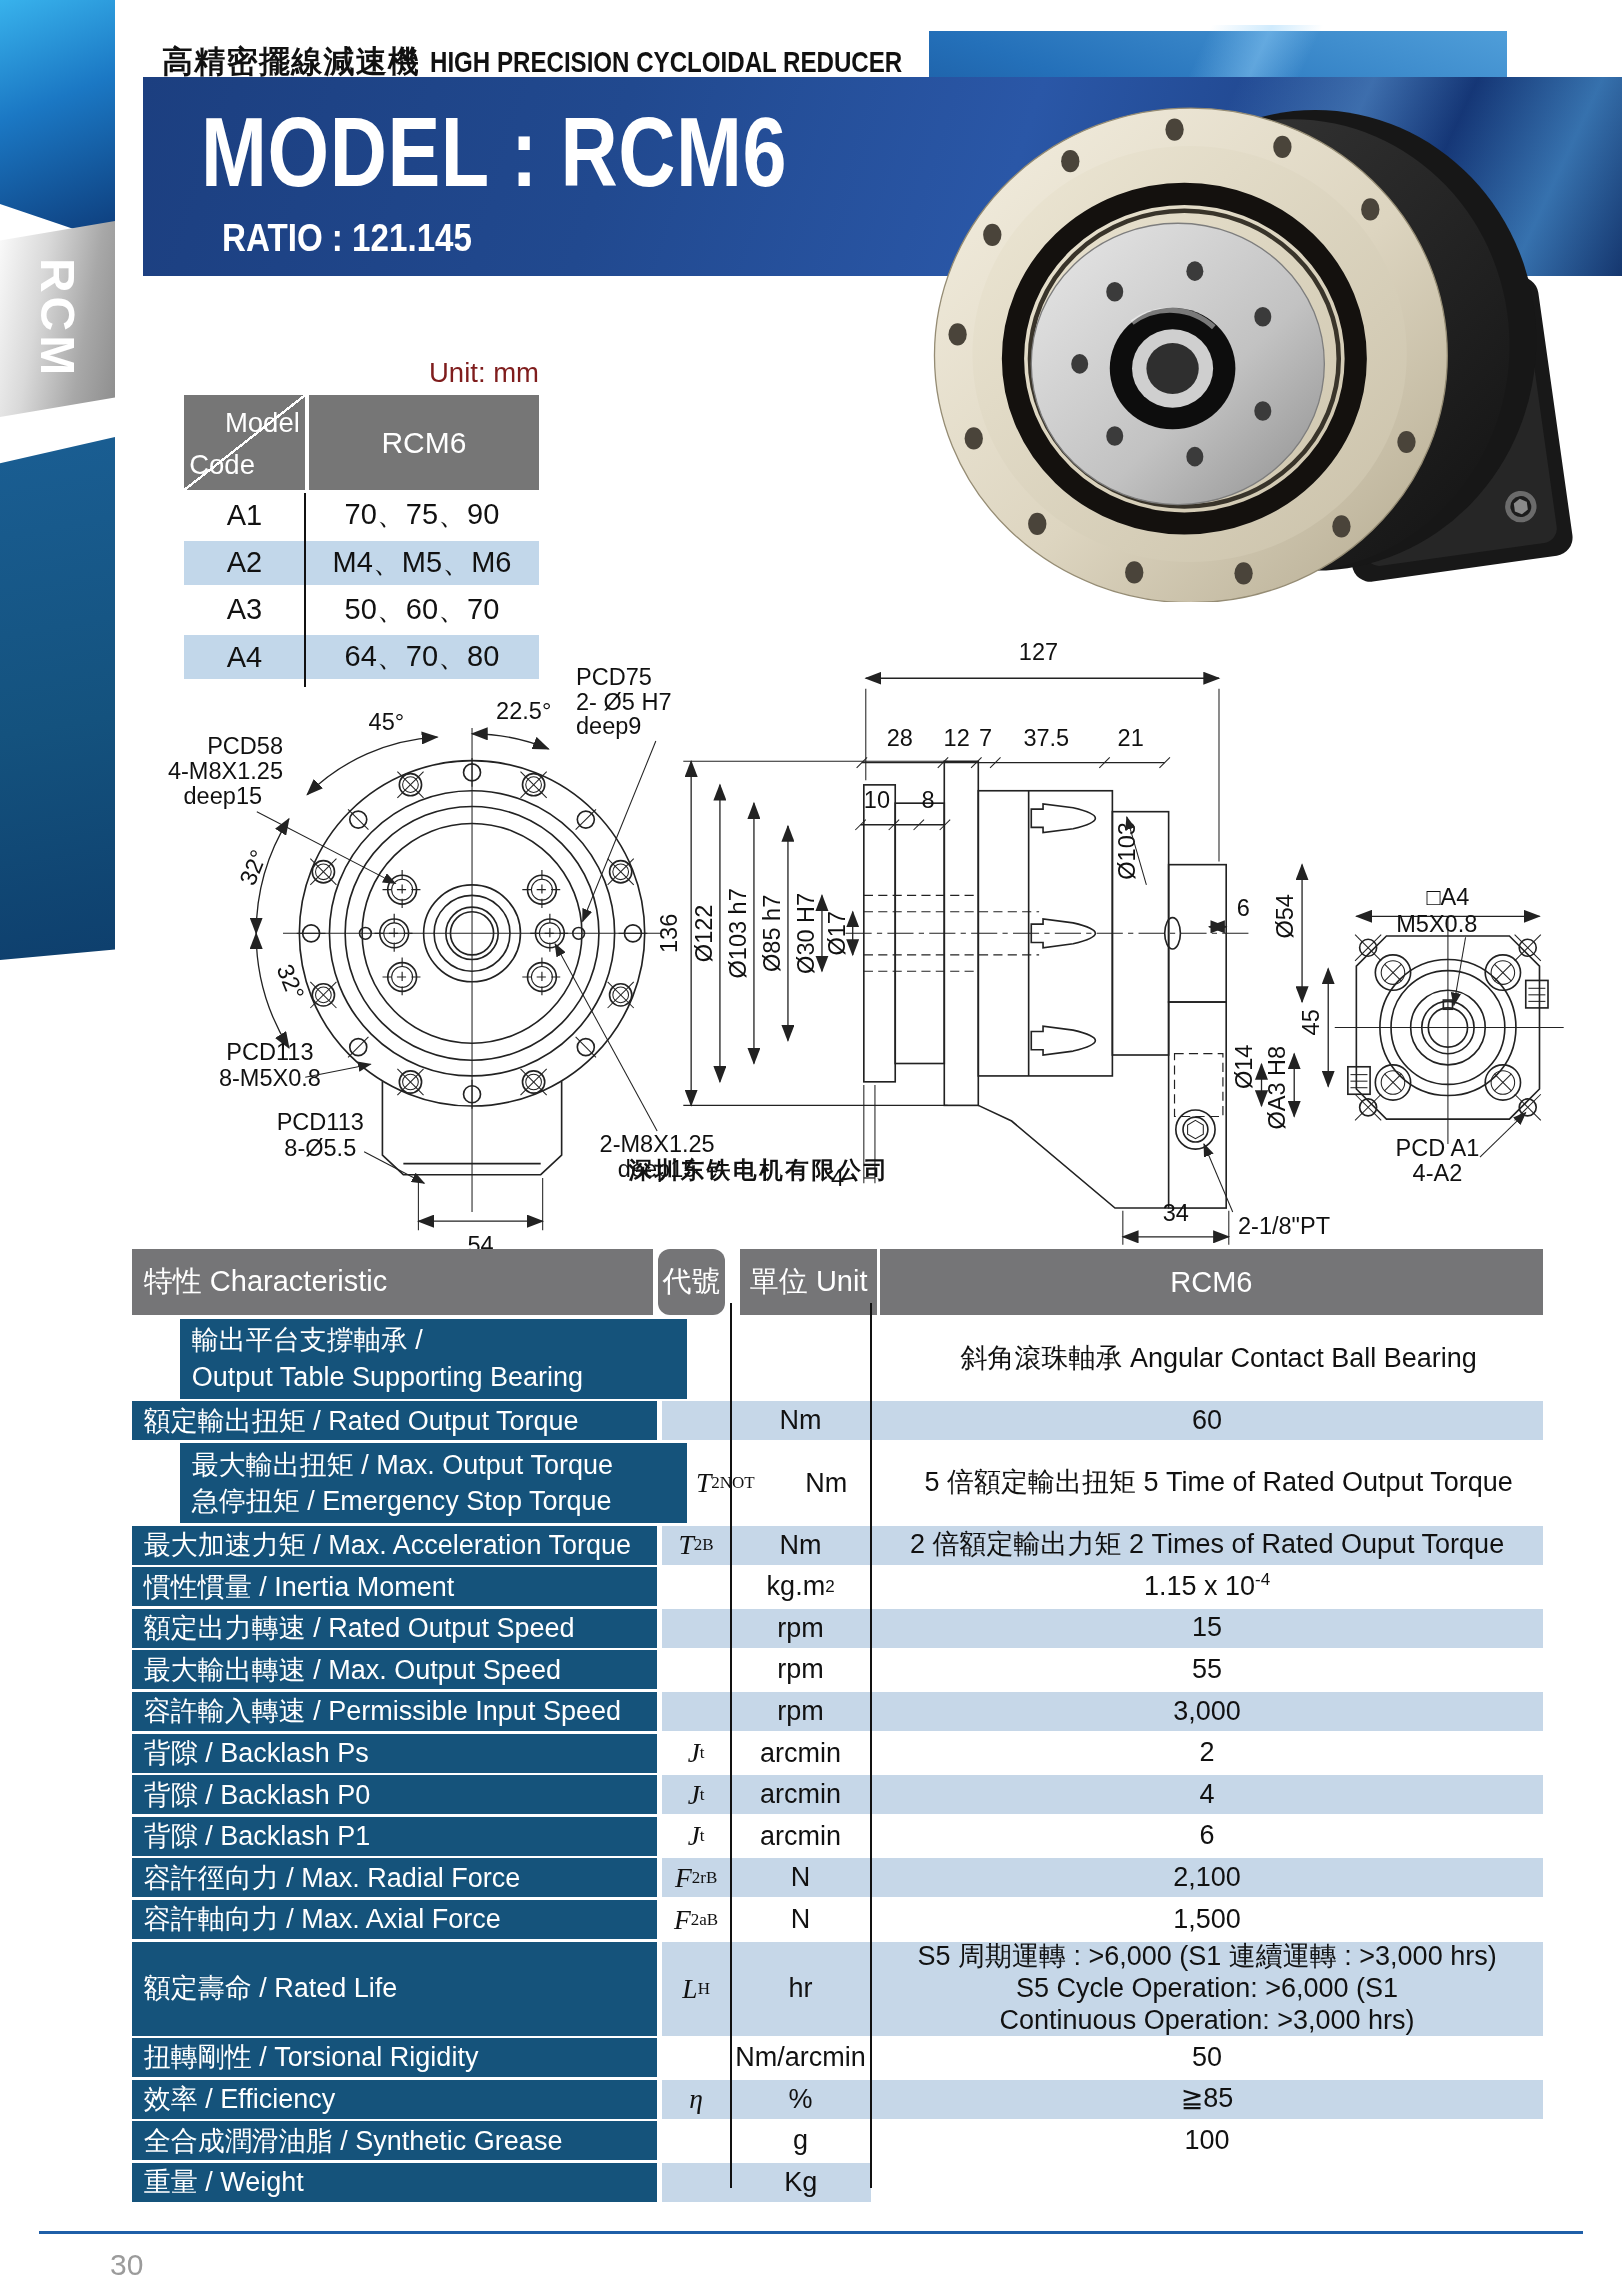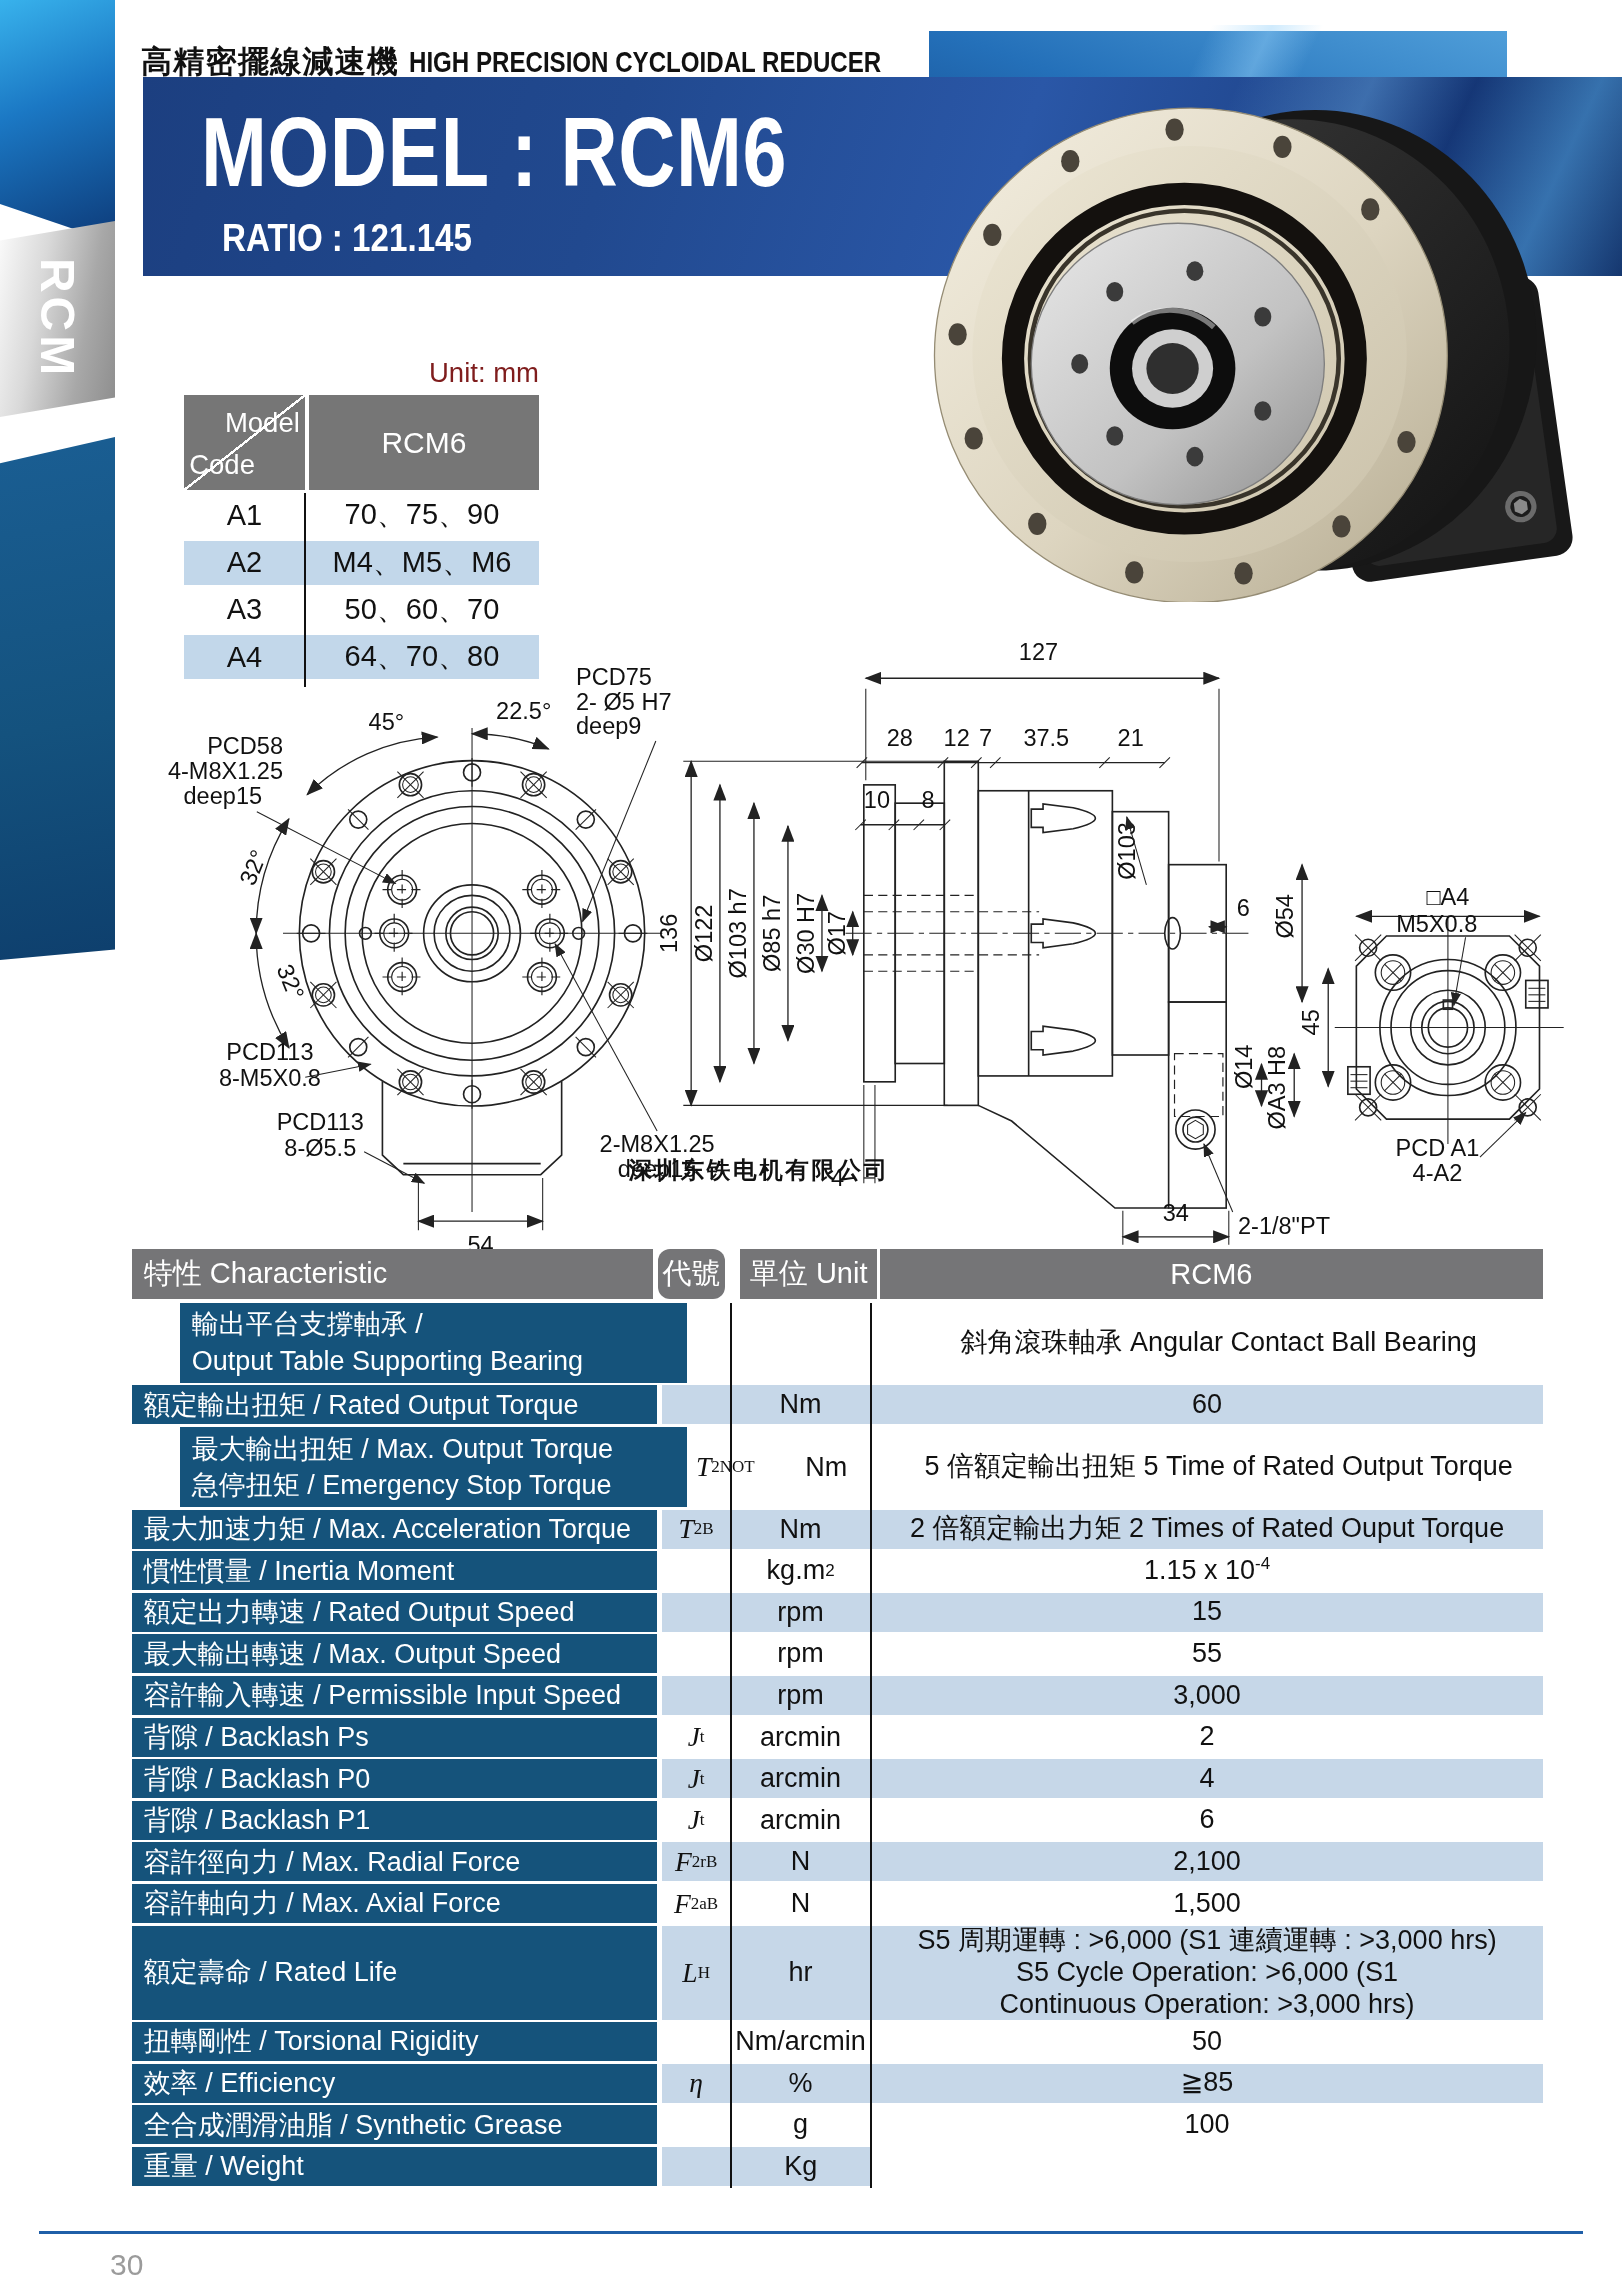--- a/index.html
+++ b/index.html
@@ -14,21 +14,21 @@
   .strip-mid{left:0;top:221px;width:115px;height:196px;
     background:linear-gradient(100deg,#fbfbfb 0%,#d9d9d9 35%,#a8a8a8 70%,#8d8d8d 100%);
     clip-path:polygon(0 10%,100% 0,100% 90%,0 100%);}
   .strip-label{left:0;top:247px;width:115px;height:144px;display:flex;align-items:center;justify-content:center;
     writing-mode:vertical-rl;font-size:48px;font-weight:bold;color:#ffffff;letter-spacing:3.9px;}
   .strip-bot{left:0;top:437px;width:115px;height:523px;
     background:linear-gradient(170deg,#1a5e93 0%,#14527e 55%,#0e3f6d 100%);
     clip-path:polygon(0 5%,100% 0,100% 98%,0 100%);}
 
   
-  .hdr{left:141px;top:41px;width:1243px;height:41px;white-space:nowrap;}
+  .hdr{left:162px;top:41px;width:1243px;height:41px;white-space:nowrap;}
   .hdr .zh{font-size:31px;font-weight:bold;letter-spacing:1.3px;}
   .hdr .en{font-size:29.4px;font-weight:bold;display:inline-block;transform:scaleX(.82);transform-origin:left;
            letter-spacing:0px;margin-left:9.2px;}
   .swoosh{left:929px;top:31px;width:578px;height:247px;
     background:linear-gradient(200deg,#4f9ed9 0%,#2470b9 45%,#0e3a7c 100%);
     border-radius:0 0 0 144px / 0 0 0 92px;}
   .swoosh::before{content:"";position:absolute;left:79px;top:-6.5px;width:393px;height:249px;
     background:linear-gradient(115deg,rgba(255,255,255,0) 40%,rgba(150,210,250,.45) 52%,rgba(20,70,150,.0) 62%);
     }
   .banner{left:143px;top:77px;width:1575px;height:199px;
@@ -61,21 +61,21 @@
   .drawing text{font-family:"Liberation Sans",sans-serif;font-size:36px;fill:#111;}
   .dln{stroke:#222;stroke-width:2.5;fill:none;}
   .dthin{stroke:#222;stroke-width:1.6;fill:none;}
   .ddash{stroke:#222;stroke-width:1.8;fill:none;stroke-dasharray:14 8;}
   .dcl{stroke:#222;stroke-width:1.6;fill:none;stroke-dasharray:40 8 8 8;}
   .dim{stroke:#222;stroke-width:2;fill:none;}
   .wmark{font-size:62px;font-weight:bold;fill:rgba(44,108,188,.82);letter-spacing:4px;}
 
   
   .stable{left:132px;top:1249px;width:1411px;}
-  .sh-row{display:flex;height:50px;margin-bottom:3.9px;}
+  .sh-row{display:flex;height:66px;margin-bottom:3.9px;}
   .sh-cell{background:#757577;color:#fff;font-size:29px;display:flex;align-items:center;}
   .sh-char{width:525px;padding-left:11.8px;box-sizing:border-box;}
   .sh-sym{width:68px;margin-left:5.2px;justify-content:center;border-radius:12px;}
   .sh-unit{width:138px;margin-left:15px;justify-content:center;}
   .sh-val{width:669px;margin-left:2.6px;justify-content:center;}
   .srow{display:flex;height:39px;margin-bottom:2.6px;}
   .srow.h2{height:80px;padding-left:48px;}
   .srow.h3{height:94px;}
   .c-char{width:525px;background:#15537b;color:#fff;font-size:27px;display:flex;flex-direction:column;
     justify-content:center;padding-left:11.8px;box-sizing:border-box;line-height:1.35;}

